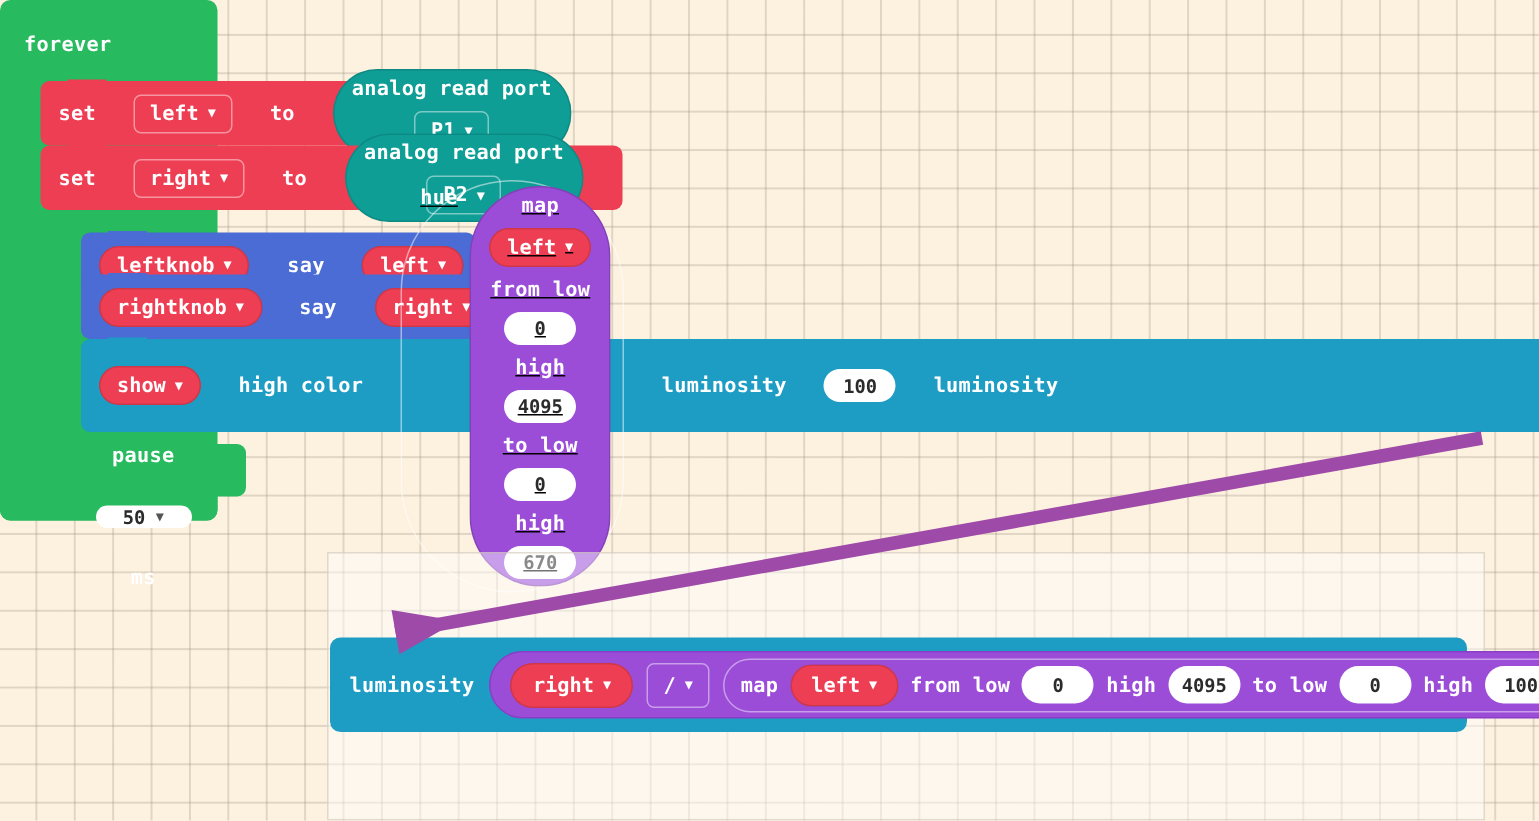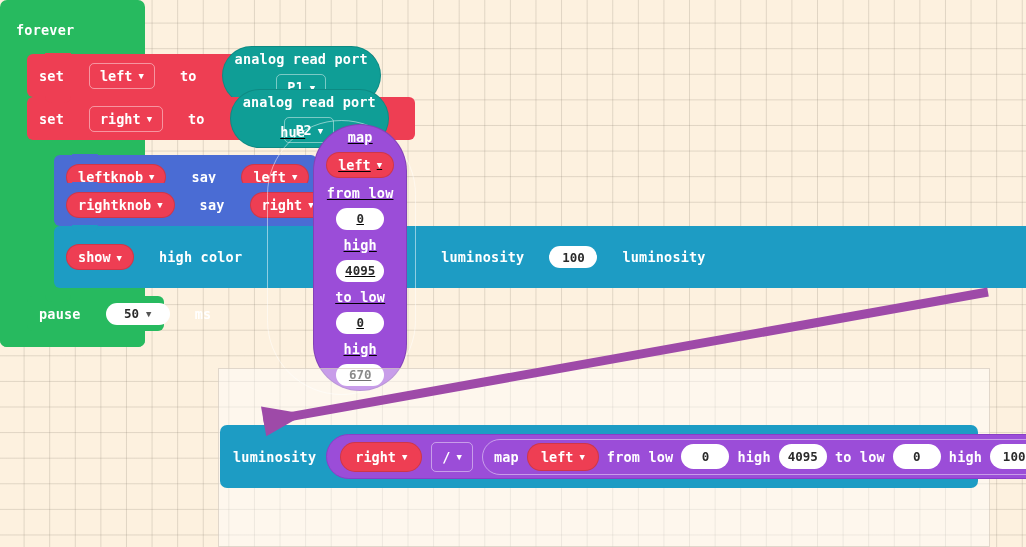--- a/index.html
+++ b/index.html
@@ -68,21 +68,21 @@
   #forever-label{position:absolute;left:16px;top:22px;}
   #forever-arm{position:absolute;left:0;top:300px;width:145px;height:47px;background:#27ba5f;border-radius:0 7px 7px 7px;}
 
   .row{position:absolute;border-radius:6px;display:flex;align-items:center;gap:25px;padding:0 12px;box-sizing:border-box;}
 
   #set1{left:27px;top:54px;width:348px;height:43px;background:#ee3e53;}
   #set2{left:27px;top:97px;width:388px;height:43px;background:#ee3e53;}
   #say1{left:54px;top:155px;width:263px;height:43px;background:#4a6cd4;}
   #say2{left:54px;top:183px;width:276px;height:43px;background:#4a6cd4;}
   #strip{left:54px;top:226px;width:1000px;height:62px;background:#1d9cc4;}
-  #pause{left:27px;top:296px;width:137px;height:35px;background:#27ba5f;}
+  #pause{left:27px;top:296px;width:137px;height:35px;background:#27ba5f;flex-direction:column;}
 
   .topnotch{position:absolute;top:-1px;left:18px;width:26px;height:7px;border-radius:0 0 7px 7px;background:inherit;}
 
   
   #panel{
     position:absolute;left:218px;top:368px;width:772px;height:179px;
     background:rgba(255,255,255,.45);
     border:1px solid rgba(200,190,175,.55);
     box-sizing:border-box;
   }

